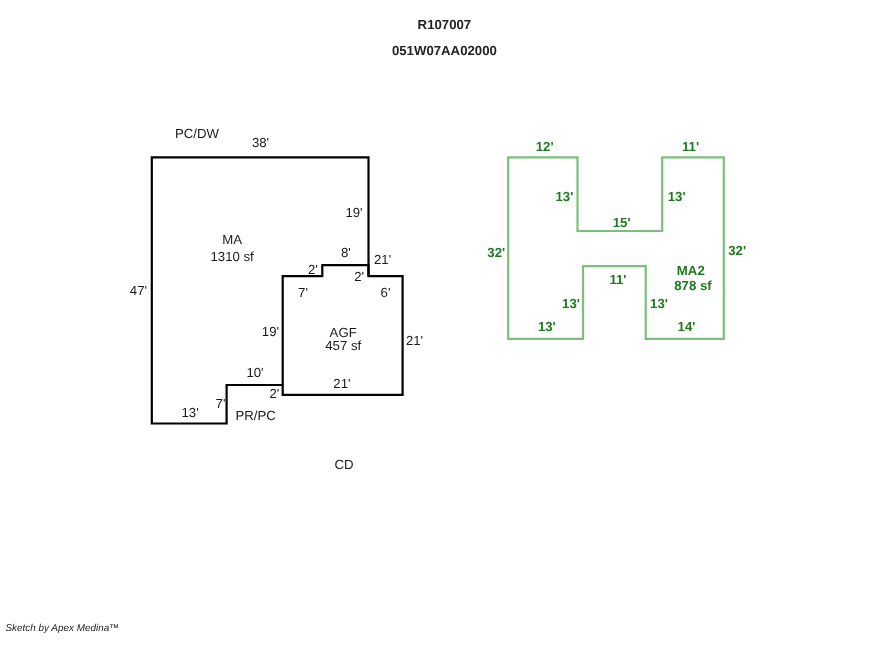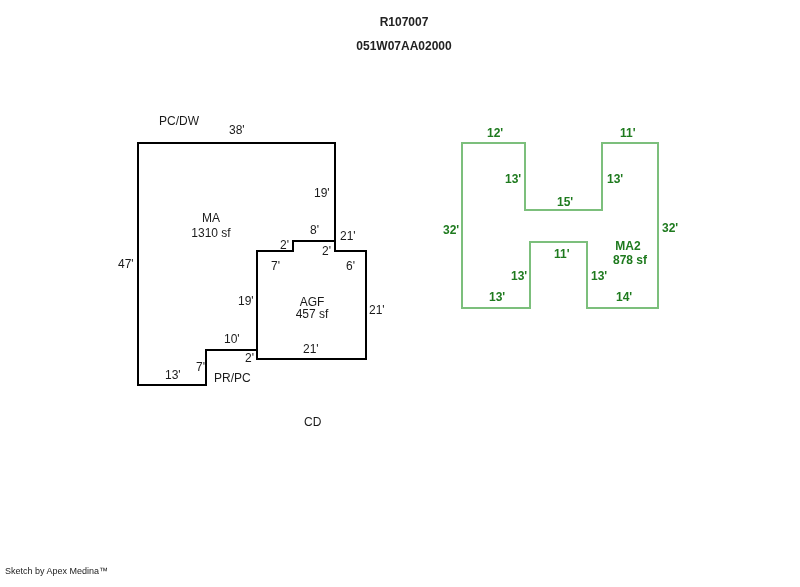--- a/index.html
+++ b/index.html
@@ -1,21 +1,21 @@
 <!DOCTYPE html>
 <html><head>
 <meta charset="utf-8">
 <style>
   html, body { margin: 0; padding: 0; background: #ffffff; }
   body { width: 800px; height: 587px; position: relative; overflow: hidden; font-family: "Liberation Sans", sans-serif; }
   .hdr { position: absolute; left: 0; width: 808px; text-align: center; font-weight: bold; font-size: 12px; color: #222; }
   #sketch { position: absolute; left: 0; top: 0; }
   .lbl { font-family: "Liberation Sans", sans-serif; font-size: 12px; fill: #1a1a1a; }
   .glbl { font-family: "Liberation Sans", sans-serif; font-size: 12px; font-weight: bold; fill: #1e7a1e; }
-  .footer { position: absolute; left: 5px; top: 566px; font-size: 9px; color: #222; }
+  .footer { position: absolute; left: 5px; top: 566px; font-size: 9px; color: #222; font-style: italic; }
 </style>
 </head>
 <body>
 
 <div class="hdr" style="top:15px;">R107007</div>
 <div class="hdr" style="top:39px;">051W07AA02000</div>
 
 <svg id="sketch" width="800" height="587">
 
   <path d="M138,143 L335,143 L335,251 L366,251 L366,359 L257,359 L257,350 L206,350 L206,385 L138,385 Z" fill="none" stroke="#000" stroke-width="2"></path>

